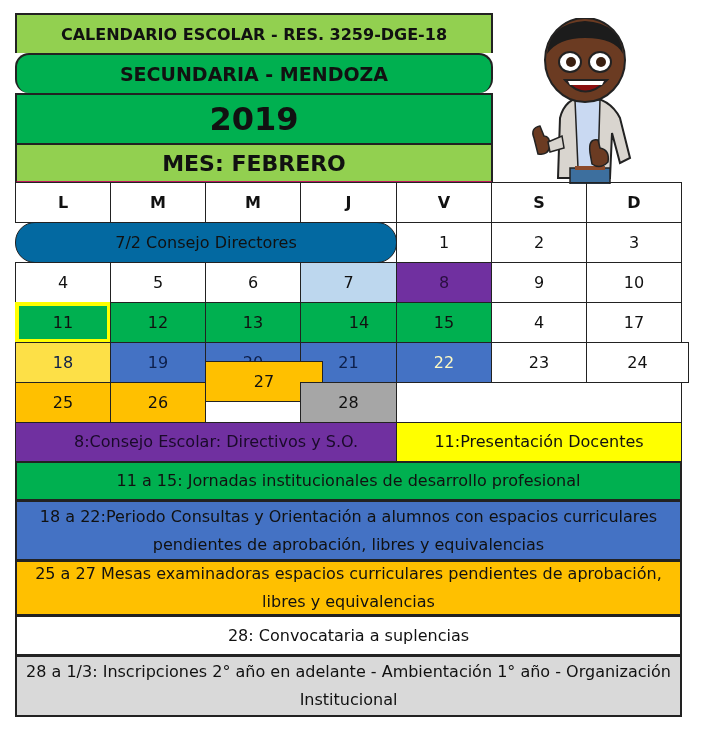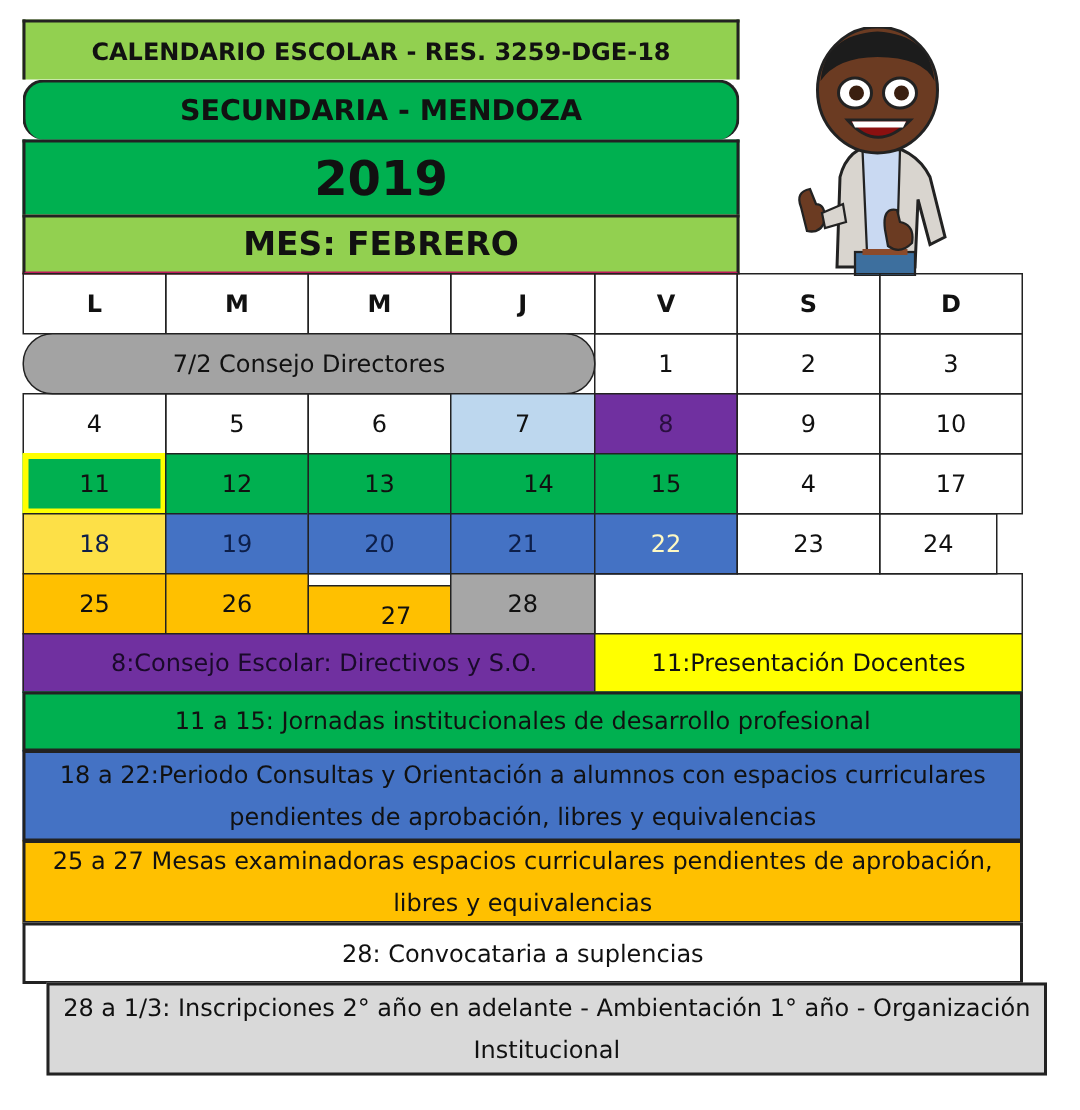--- a/index.html
+++ b/index.html
@@ -53,21 +53,21 @@
 </div>
 
 <div class="abs cell dayhead" style="left:15px;top:182px;width:96px;height:41px;">L</div>
 <div class="abs cell dayhead" style="left:110px;top:182px;width:96px;height:41px;">M</div>
 <div class="abs cell dayhead" style="left:205px;top:182px;width:96px;height:41px;">M</div>
 <div class="abs cell dayhead" style="left:300px;top:182px;width:97px;height:41px;">J</div>
 <div class="abs cell dayhead" style="left:396px;top:182px;width:96px;height:41px;">V</div>
 <div class="abs cell dayhead" style="left:491px;top:182px;width:96px;height:41px;">S</div>
 <div class="abs cell dayhead" style="left:586px;top:182px;width:96px;height:41px;">D</div>
 
-<div class="abs cell" style="left:15px;top:222px;width:382px;height:41px;background:#a3a3a3;border-radius:20px;">7/2 Consejo Directores</div>
+<div class="abs cell" style="left:15px;top:222px;width:382px;height:41px;background:#0369a1;border-radius:20px;">7/2 Consejo Directores</div>
 <div class="abs cell" style="left:396px;top:222px;width:96px;height:41px;">1</div>
 <div class="abs cell" style="left:491px;top:222px;width:96px;height:41px;">2</div>
 <div class="abs cell" style="left:586px;top:222px;width:96px;height:41px;">3</div>
 
 <div class="abs cell" style="left:15px;top:262px;width:96px;height:41px;">4</div>
 <div class="abs cell" style="left:110px;top:262px;width:96px;height:41px;">5</div>
 <div class="abs cell" style="left:205px;top:262px;width:96px;height:41px;">6</div>
 <div class="abs cell" style="left:300px;top:262px;width:97px;height:41px;background:#bdd7ee;">7</div>
 <div class="abs cell" style="left:396px;top:262px;width:96px;height:41px;background:#7030a0;color:#2a0f40;">8</div>
 <div class="abs cell" style="left:491px;top:262px;width:96px;height:41px;">9</div>
@@ -80,27 +80,27 @@
 <div class="abs cell" style="left:396px;top:302px;width:96px;height:41px;background:#00b050;">15</div>
 <div class="abs cell" style="left:491px;top:302px;width:96px;height:41px;">4</div>
 <div class="abs cell" style="left:586px;top:302px;width:96px;height:41px;">17</div>
 
 <div class="abs cell" style="left:15px;top:342px;width:96px;height:41px;background:#fde047;color:#0d1f4a;">18</div>
 <div class="abs cell" style="left:110px;top:342px;width:96px;height:41px;background:#4472c4;color:#0d1f4a;">19</div>
 <div class="abs cell" style="left:205px;top:342px;width:96px;height:41px;background:#4472c4;color:#0d1f4a;">20</div>
 <div class="abs cell" style="left:300px;top:342px;width:97px;height:41px;background:#4472c4;color:#0d1f4a;">21</div>
 <div class="abs cell" style="left:396px;top:342px;width:96px;height:41px;background:#4472c4;color:#fef9c3;">22</div>
 <div class="abs cell" style="left:491px;top:342px;width:96px;height:41px;">23</div>
-<div class="abs cell" style="left:586px;top:342px;width:79px;height:41px;">24</div>
+<div class="abs cell" style="left:586px;top:342px;width:103px;height:41px;">24</div>
 
 <div class="abs cell" style="left:15px;top:382px;width:96px;height:41px;background:#ffc000;">25</div>
 <div class="abs cell" style="left:110px;top:382px;width:96px;height:41px;background:#ffc000;">26</div>
-<div class="abs cell" style="left:205px;top:390px;width:118px;height:41px;background:#ffc000;">27</div>
+<div class="abs cell" style="left:205px;top:361px;width:118px;height:41px;background:#ffc000;">27</div>
 <div class="abs cell" style="left:300px;top:382px;width:97px;height:41px;background:#a6a6a6;">28</div>
 <div class="abs cell" style="left:396px;top:382px;width:286px;height:41px;"></div>
 
 <div class="abs cell" style="left:15px;top:422px;width:382px;height:40px;background:#7030a0;color:#1a0a2a;padding-left:20px;">8:Consejo Escolar: Directivos y S.O.</div>
 <div class="abs cell" style="left:396px;top:422px;width:286px;height:40px;background:#ffff00;">11:Presentación Docentes</div>
 <div class="abs ev" style="top:461px;height:40px;background:#00b050;">11 a 15: Jornadas institucionales de desarrollo profesional</div>
 <div class="abs ev" style="top:500px;height:61px;background:#4472c4;">18 a 22:Periodo Consultas y Orientación a alumnos con espacios curriculares pendientes de aprobación, libres y equivalencias</div>
 <div class="abs ev" style="top:560px;height:56px;background:#ffc000;">25 a 27 Mesas examinadoras espacios curriculares pendientes de aprobación, libres y equivalencias</div>
 <div class="abs ev" style="top:615px;height:41px;background:#ffffff;">28: Convocataria a suplencias</div>
-<div class="abs ev" style="top:655px;height:62px;background:#d9d9d9;margin-left:16px;">28 a 1/3: Inscripciones 2° año en adelante - Ambientación 1° año - Organización Institucional</div>
+<div class="abs ev" style="top:655px;height:62px;background:#d9d9d9;">28 a 1/3: Inscripciones 2° año en adelante - Ambientación 1° año - Organización Institucional</div>
 
 </body></html>

